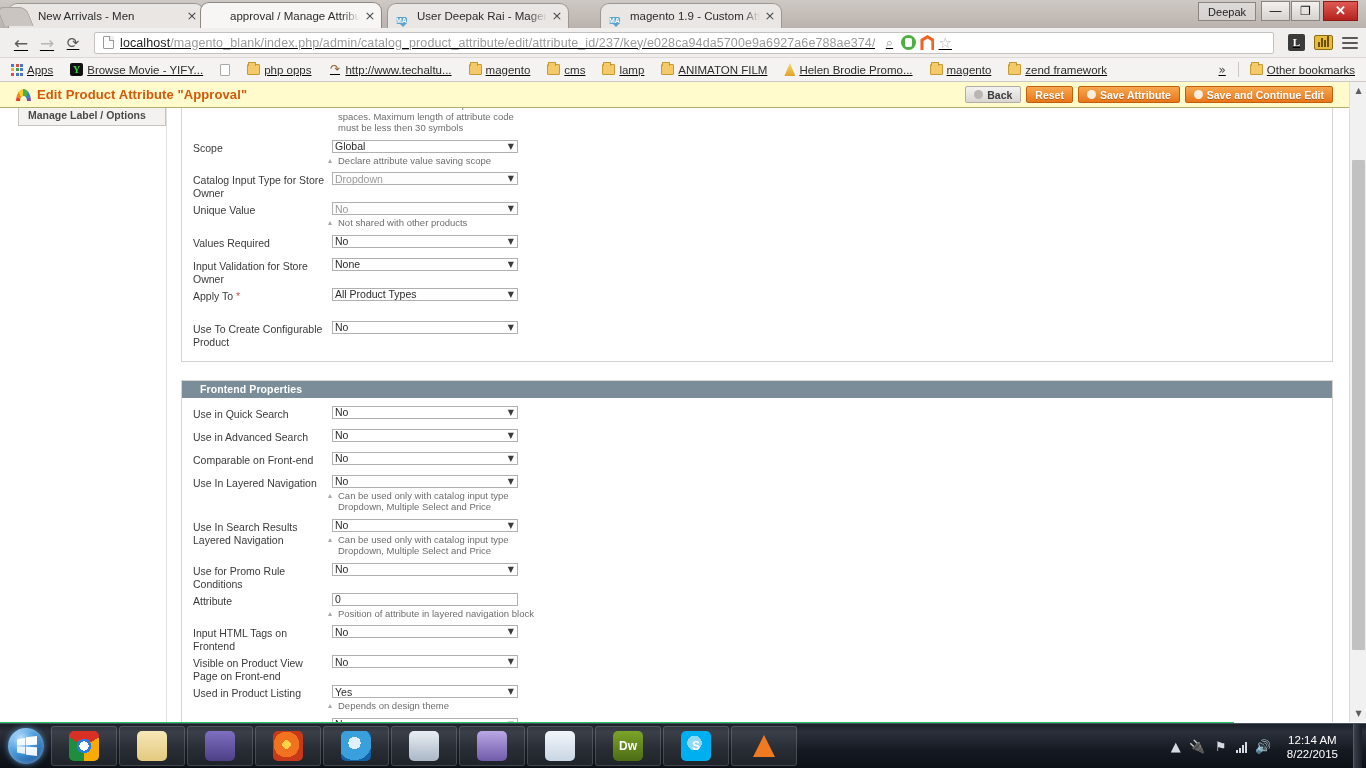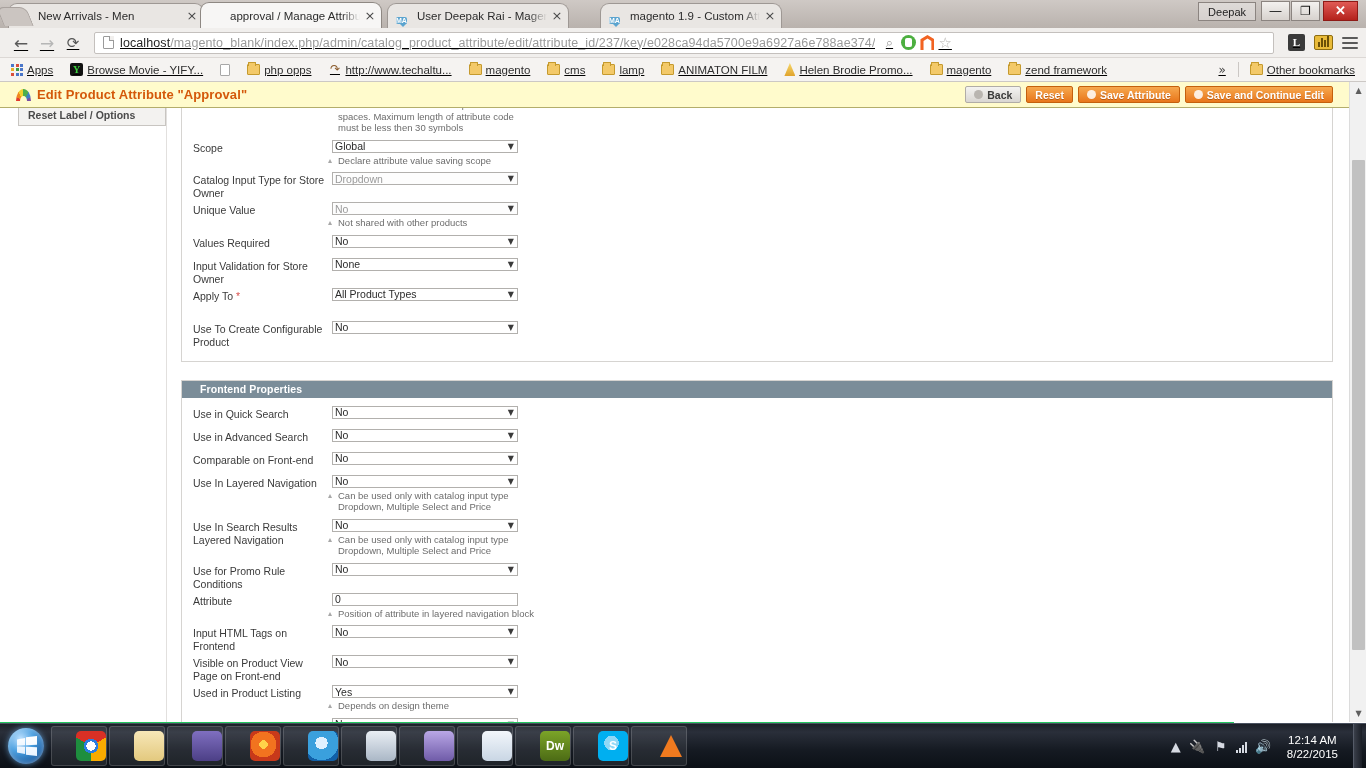--- a/index.html
+++ b/index.html
@@ -256,23 +256,23 @@
     opacity:.95;
     box-shadow: 22px 0 0 -1px rgba(255,255,255,.0);
   }
   .start .orb i{
     position:absolute; right:7px; top:8px; width:11px; height:20px;
     background: linear-gradient(#fff,#eaf4ff);
     -webkit-clip-path: polygon(0 6%, 100% 0, 100% 44%, 0 46%, 0 54%, 100% 56%, 100% 100%, 0 94%);
             clip-path: polygon(0 6%, 100% 0, 100% 44%, 0 46%, 0 54%, 100% 56%, 100% 100%, 0 94%);
   }
   .tbitem {
-    width:56px; height:40px; margin:0 1px; border:1px solid rgba(255,255,255,.16);
+    width:66px; height:40px; margin:0 1px; border:1px solid rgba(255,255,255,.16);
     border-radius:3px; background: rgba(255,255,255,.08);
-    display:flex; align-items:center; justify-content:flex-end; flex:0 0 auto;
+    display:flex; align-items:center; justify-content:center; flex:0 0 auto;
   }
   .tray {
     position:absolute; right:0; top:0; height:45px; display:flex; align-items:center; gap:9px; padding-right:4px;
   }
   .tray .tico { color:#d6dae2; font-size:13px; font-family:"DejaVu Sans",sans-serif; line-height:13px;}
   .clock { color:#fff; font-size:11.5px; text-align:center; line-height:14px; padding:0 6px; }
   .showdesk { width:9px; height:45px; background: linear-gradient(90deg,#3a3f4a,#1a1e26); border-left:1px solid #555b68;}
   .sigbars{display:flex;align-items:flex-end;gap:1px;height:12px;}
   .sigbars i{display:block;width:2px;background:#d6dae2;}
 </style>
@@ -422,21 +422,21 @@
   </div>
 
   <div class="viewport">
     <div class="admin">
 
       <div class="left-col">
         <div class="lt-item first">
           <span>Properties</span>
         </div>
         <div class="lt-item">
-          <span>Reset Label / Options</span>
+          <span>Manage Label / Options</span>
         </div>
       </div>
       <div class="left-divider"></div>
 
       <div class="content-col">
         <div id="sections-host">
             <div class="panel" style="margin-top: -6px; border-top: none;">
               <div class="panel-body">
                 <div class="frow">
                   <div class="flabel"><span>Attribute Code</span><span class="req" style="margin-left: 3px;">*</span></div>

